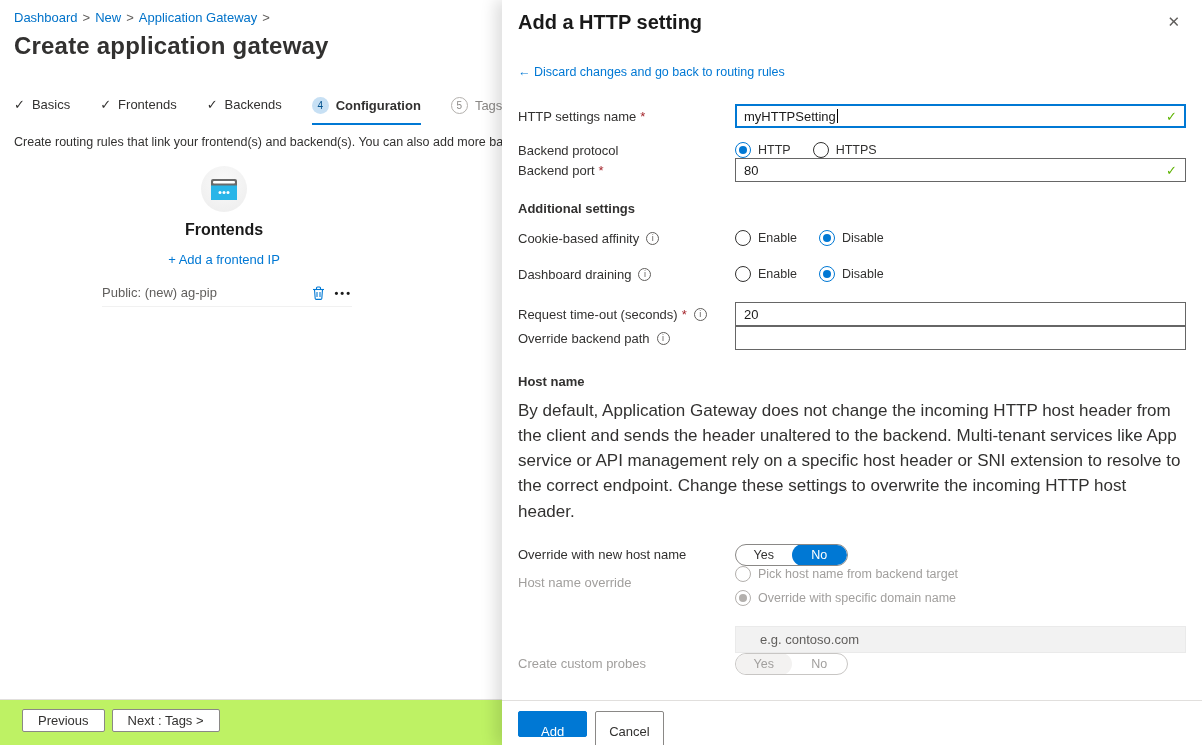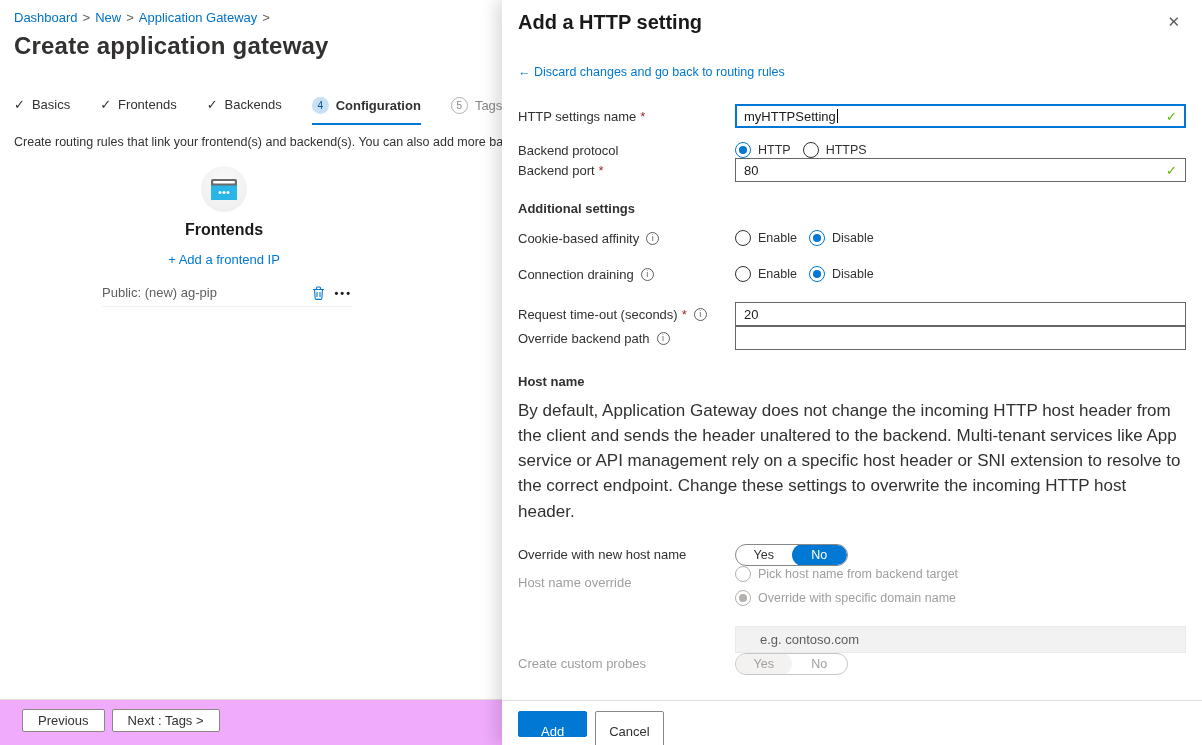--- a/index.html
+++ b/index.html
@@ -31,21 +31,21 @@
   .fe-card { width:280px; margin-left:70px; margin-top:17px; text-align:center; }
   .fe-icon-circle { width:46px; height:46px; border-radius:50%; margin:0 auto; background:radial-gradient(circle at 50% 35%, #fafafa 0%, #ececec 100%); display:flex; align-items:center; justify-content:center; }
   .fe-title { font-size:16px; font-weight:700; margin-top:9px; color:#1a1a1a; }
   .fe-add { display:inline-block; margin-top:13px; font-size:13px; color:#0078d4; text-decoration:none; cursor:pointer; }
   .fe-item { display:flex; align-items:center; margin:17px 0 0 18px; width:250px; padding-bottom:6px; border-bottom:1px solid #f1f1f1; }
   .fe-item-label { font-size:13px; color:#605e5c; }
   .fe-item-icons { margin-left:auto; display:flex; align-items:center; gap:9px; }
   .trash { color:#0078d4; cursor:pointer; display:inline-flex; }
   .fe-dots { font-size:11px; letter-spacing:2px; color:#1a1a1a; cursor:pointer; font-weight:700; }
 
-  .left-footer { position:absolute; left:0; bottom:0; width:502px; background:#f0abfc; border-top:1px solid #e1dfdd; padding:9px 0 13px 22px; display:flex; gap:7px;margin-top:40px; }
+  .left-footer { position:absolute; left:0; bottom:0; width:502px; background:#bef264; border-top:1px solid #e1dfdd; padding:9px 0 13px 22px; display:flex; gap:7px;margin-top:40px; }
   .btn-secondary { font-size:13px; color:#323130; background:#fff; border:1px solid #8a8886; border-radius:2px; padding:3px 15px; cursor:pointer; font-family:inherit; }
 
   
   .panel { position:absolute; left:502px; top:0; width:700px; height:745px; background:#fff; box-shadow:-7px 0 14px rgba(0,0,0,.13); display:flex; flex-direction:column; }
   .panel-header { display:flex; align-items:flex-start; justify-content:space-between; padding:11px 16px 0 16px; }
   .panel-title { font-size:20px; font-weight:700; color:#1a1a1a; }
   .panel-close { font-size:15px; color:#605e5c; cursor:pointer; background:none; border:none; padding:2px 6px; font-family:inherit; }
   .panel-body { flex:1; overflow:hidden; padding:0 16px; }
   .discard { display:inline-block; margin-top:31px; font-size:12.5px; color:#0078d4; text-decoration:none; cursor:pointer; }
 
@@ -56,21 +56,21 @@
   .req { color:#a4262c; margin-left:4px; }
   .info { width:13px; height:13px; border-radius:50%; border:1px solid #605e5c; color:#605e5c; font-size:9px; display:inline-flex; align-items:center; justify-content:center; margin-left:7px; flex-shrink:0; cursor:pointer; font-style:normal; }
 
   .fcontrol { flex:1; display:flex; align-items:center; }
   .textbox { flex:1; height:24px; border:1px solid #666; display:flex; align-items:center; padding:0 8px; font-size:13px; color:#1a1a1a; background:#fff; cursor:text; }
   .textbox.focused { border:1px solid #0078d4; box-shadow:inset 0 0 0 1px #0078d4; }
   .textbox .caret { width:1px; height:14px; background:#000; margin-left:1px; }
   .textbox .valid { margin-left:auto; color:#5db300; font-size:13px; }
   .textbox.disabled { background:#f2f2f2; border:1px solid #eaeaea; color:#605e5c; cursor:default; height:27px;padding-left:24px; }
 
-  .radio-group { display:flex; align-items:center; gap:12px; }
+  .radio-group { display:flex; align-items:center; gap:22px; }
   .radio-opt { display:flex; align-items:center; gap:7px; cursor:pointer; }
   .radio { width:16px; height:16px; border-radius:50%; border:1px solid #323130; display:inline-flex; align-items:center; justify-content:center; flex-shrink:0; background:#fff; }
   .radio-opt.selected .radio { border-color:#0078d4; }
   .radio-opt.selected .radio::after { content:""; width:8px; height:8px; border-radius:50%; background:#0078d4; }
   .radio-label { font-size:12.5px; color:#323130; }
   .radio-opt.disabled { cursor:default; }
   .radio-opt.disabled .radio { border-color:#b3b0ad; }
   .radio-opt.disabled.selected .radio::after { background:#b3b0ad; }
   .radio-opt.disabled .radio-label { color:#a19f9d; }
   .radio-stack { display:flex; flex-direction:column; gap:8px; }
@@ -244,21 +244,21 @@
               <span class="radio"></span>
               <span class="radio-label">Disable</span>
             </span>
           </div>
         </div>
       </div>
 
       
       <div class="frow mt20">
         <div class="flabel">
-          <span>Connection draining</span>
+          <span>Dashboard draining</span>
           <span class="info">i</span>
         </div>
         <div class="fcontrol">
           <div class="radio-group">
             <span class="radio-opt">
               <span class="radio"></span>
               <span class="radio-label">Enable</span>
             </span>
             <span class="radio-opt selected">
               <span class="radio"></span>

